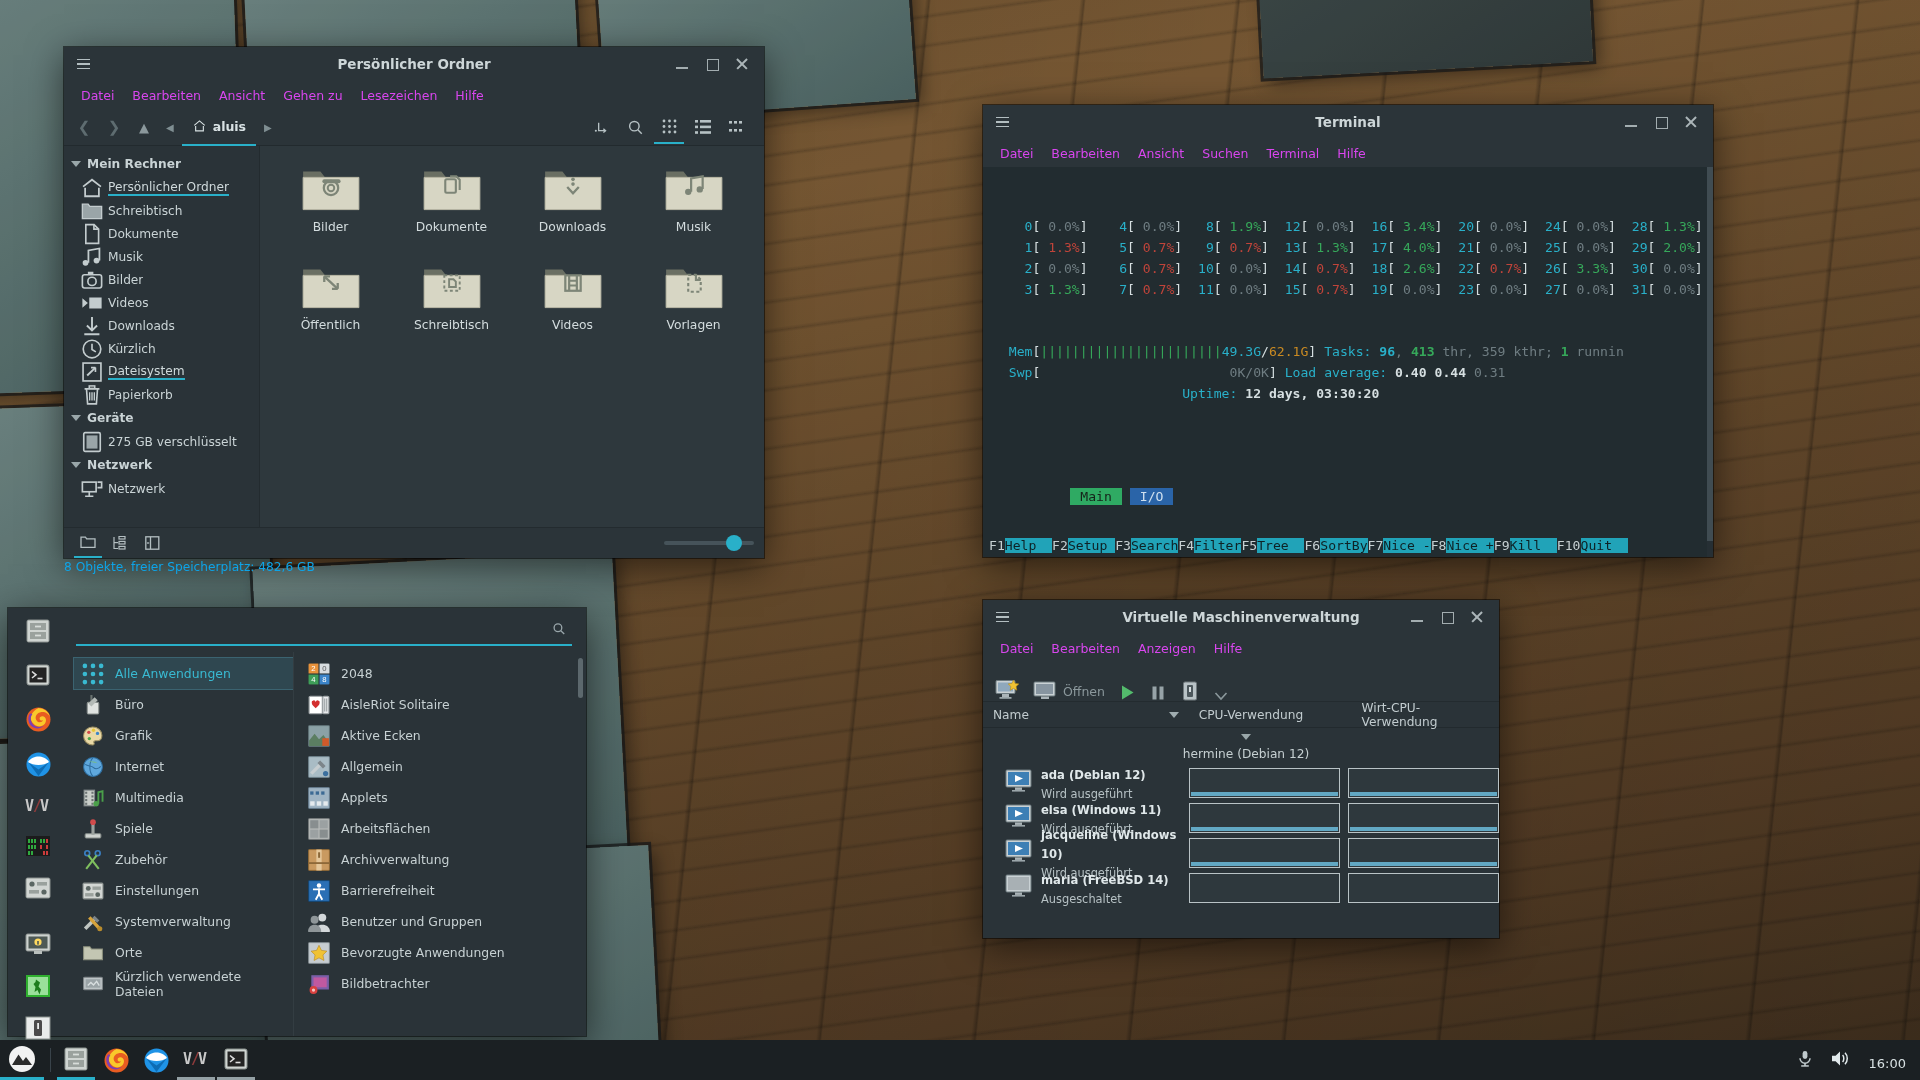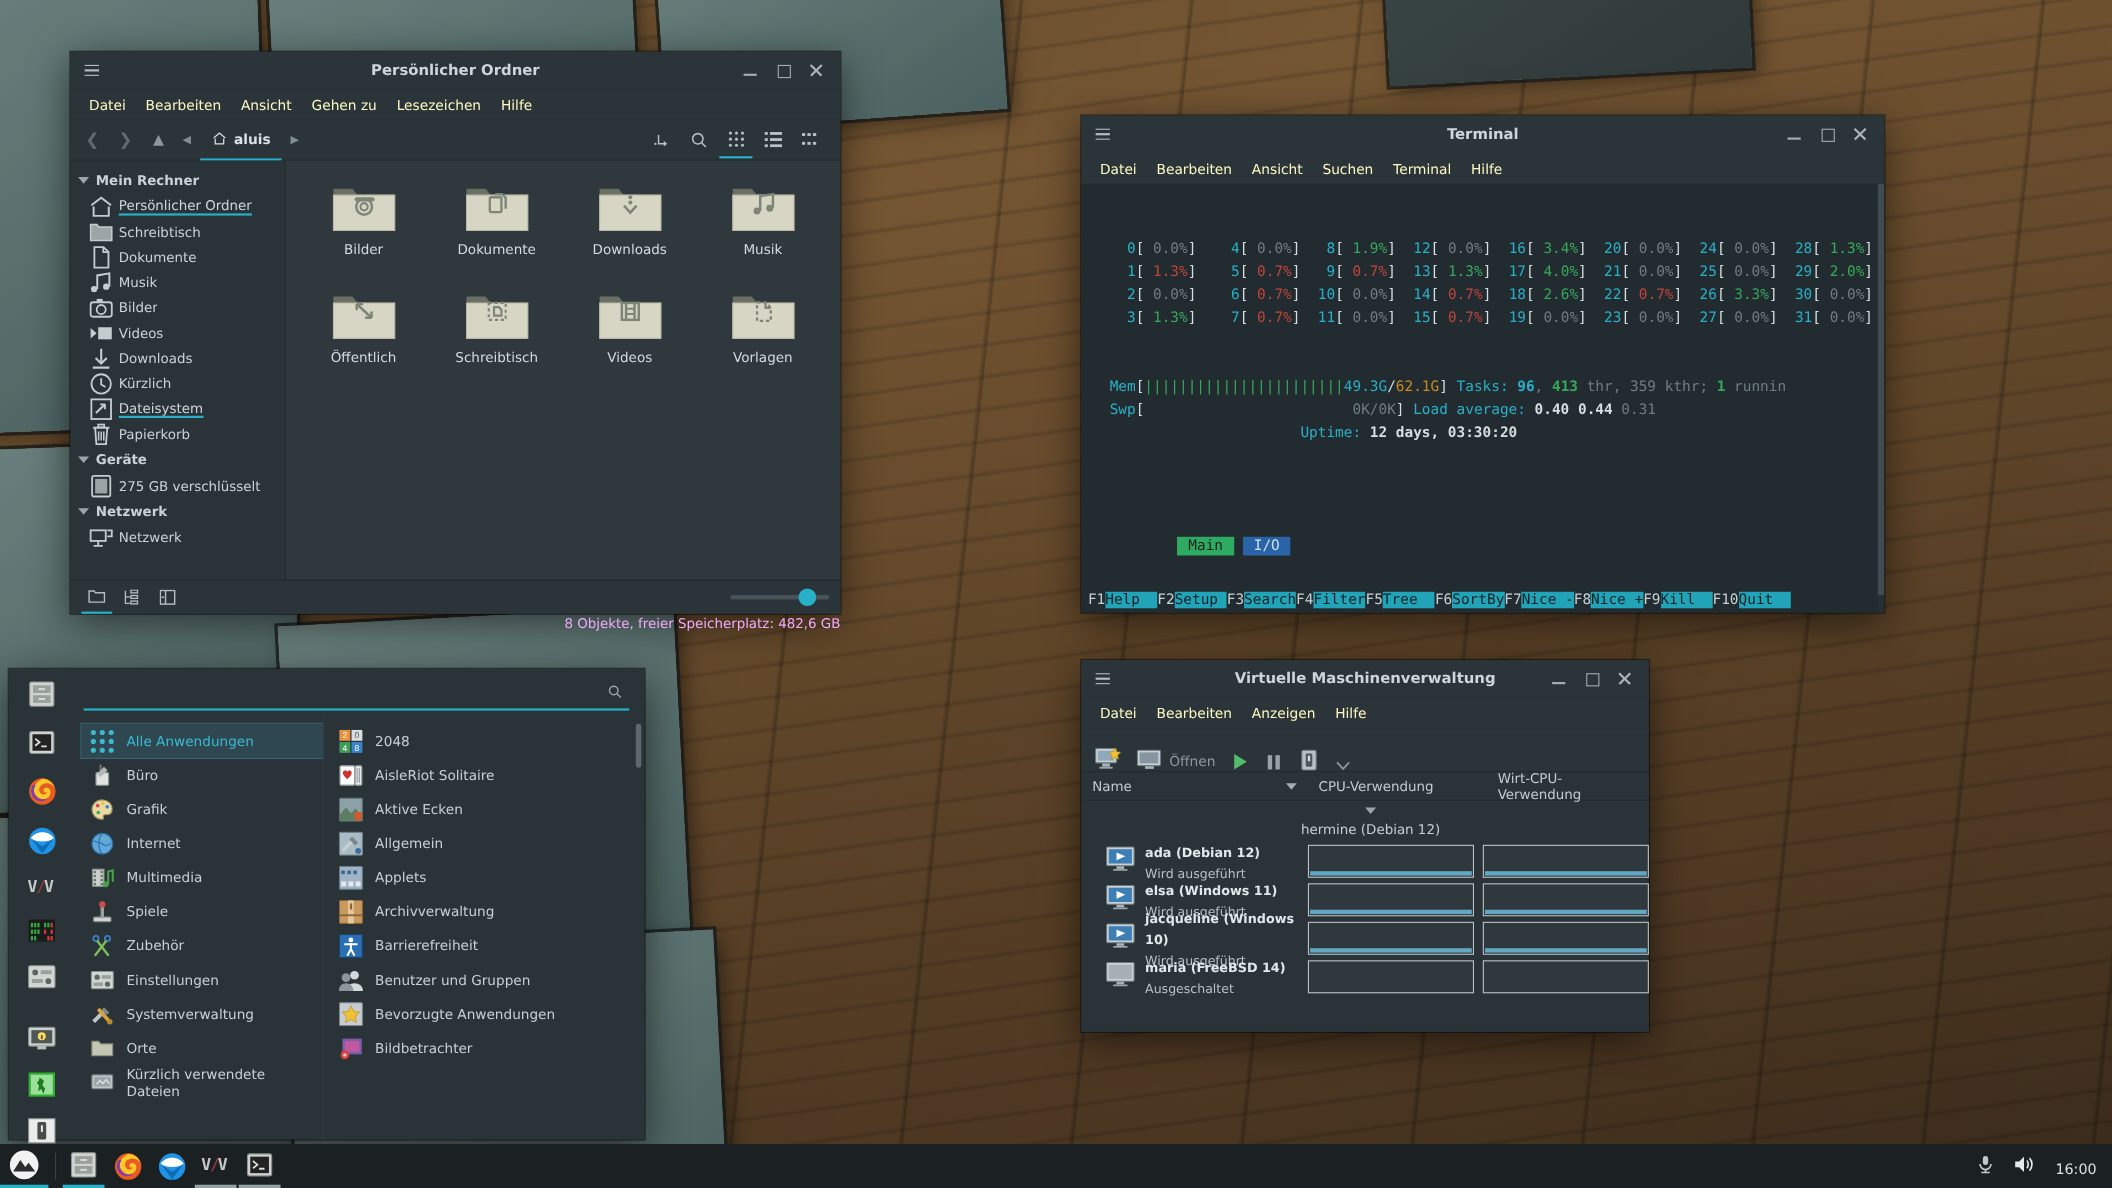--- a/index.html
+++ b/index.html
@@ -52,21 +52,21 @@
   .tb-btn { width:16px; height:16px; position:relative; cursor:pointer; opacity:.85;}
   .tb-btn.min::after { content:""; position:absolute; left:2px; right:2px; bottom:3px; height:1.6px; background:#b9c3c6; }
   .tb-btn.max::after { content:""; position:absolute; left:3px; top:3px; width:10px; height:10px; border:1.6px solid #b9c3c6; }
   .tb-btn.close::before, .tb-btn.close::after {
     content:""; position:absolute; left:1px; top:7px; width:14px; height:1.7px; background:#c3cdd0;
   }
   .tb-btn.close::before { transform:rotate(45deg); }
   .tb-btn.close::after  { transform:rotate(-45deg); }
 
   .menubar { display:flex; gap:0; padding:0 8px; height:28px; align-items:center;
-    background:#2b3439; font-size:12.5px; color:#fef9c3; }
+    background:#2b3439; font-size:12.5px; color:#d946ef; }
   .menubar span { padding:3px 9px; cursor:pointer; border-radius:2px; }
 
   
   #thunar { left:64px; top:47px; width:700px; height:511px; }
   #thunar .pathbar {
     height:37px; display:flex; align-items:center; gap:2px;
     padding:0 6px; background:#2b3439; border-bottom:1px solid #222a2e;
   }
   .navbtn { width:28px; height:28px; display:flex; align-items:center; justify-content:center;
     color:#8b989c; font-size:15px; cursor:pointer; }
@@ -97,21 +97,21 @@
   .fitem { display:flex; flex-direction:column; align-items:center; gap:8px; cursor:pointer; }
   .fname { font-size:12.3px; color:#d3dcde; }
   .folder { width:62px; height:50px; position:relative; }
 
   #thunar .statusbar {
     height:31px; background:#2b3439; display:flex; align-items:center; gap:4px;
     padding:0 10px; border-top:1px solid #232b2f; position:relative;
   }
   .sbicon { width:28px; height:29px; display:flex; align-items:center; justify-content:center; color:#b4bfc2; cursor:pointer;}
   .sbicon.active { border-bottom:2px solid #29b0c9; }
-  .statustext { position:absolute; left:0; right:0; text-align:right; font-size:12.2px; color:#f0abfc; pointer-events:none;margin-top:48px;}
+  .statustext { position:absolute; left:0; right:0; text-align:left; font-size:12.2px; color:#0ea5e9; pointer-events:none;margin-top:48px;}
   .zoomslider { margin-left:auto; width:90px; height:4px; background:#46535a; border-radius:2px; position:relative; z-index:2;}
   .zoomslider .knob { position:absolute; left:62px; top:-6px; width:16px; height:16px; border-radius:50%; background:#29b0c9;}
 
   
   #terminal { left:983px; top:105px; width:730px; height:452px; }
   .term-body {
     background:#222c30; height:calc(100% - 34px - 28px);
     font-family:"DejaVu Sans Mono","Liberation Mono",monospace;
     font-size:13.1px; line-height:20.9px; padding:8px 0 0 0; overflow:hidden;
     position:relative; white-space:pre;
@@ -1031,20 +1031,32 @@
                     <rect x="8" y="13" width="4" height="4"></rect>
                     <rect x="14" y="13" width="4" height="4"></rect>
                   </g>
                 </svg>
               </span>
               <span>Applets</span>
             </div>
             <div class="wk-app">
               <span>
                 <svg class="mic" width="20" height="20" viewBox="0 0 20 20">
+                  <rect x="0.5" y="0.5" width="19" height="19" fill="#b8bcbb" stroke="#74797a"></rect>
+                  <rect x="2" y="2" width="7.5" height="7.5" fill="#888e8f"></rect>
+                  <rect x="10.5" y="2" width="7.5" height="7.5" fill="#9ba1a2"></rect>
+                  <rect x="2" y="10.5" width="7.5" height="7.5" fill="#9ba1a2"></rect>
+                  <rect x="10.5" y="10.5" width="7.5" height="7.5" fill="#888e8f"></rect>
+                </svg>
+              </span>
+              <span>Arbeitsflächen</span>
+            </div>
+            <div class="wk-app">
+              <span>
+                <svg class="mic" width="20" height="20" viewBox="0 0 20 20">
                   <rect x="0.5" y="0.5" width="19" height="19" fill="#c99a60" stroke="#8b6737"></rect>
                   <rect x="7.6" y="0.5" width="4.8" height="19" fill="#e5c79a"></rect>
                   <rect x="9.2" y="3" width="1.8" height="5" fill="#8b6737"></rect>
                   <rect x="0.5" y="12" width="19" height="1.6" fill="#8b6737"></rect>
                 </svg>
               </span>
               <span>Archivverwaltung</span>
             </div>
             <div class="wk-app">
               <span>

